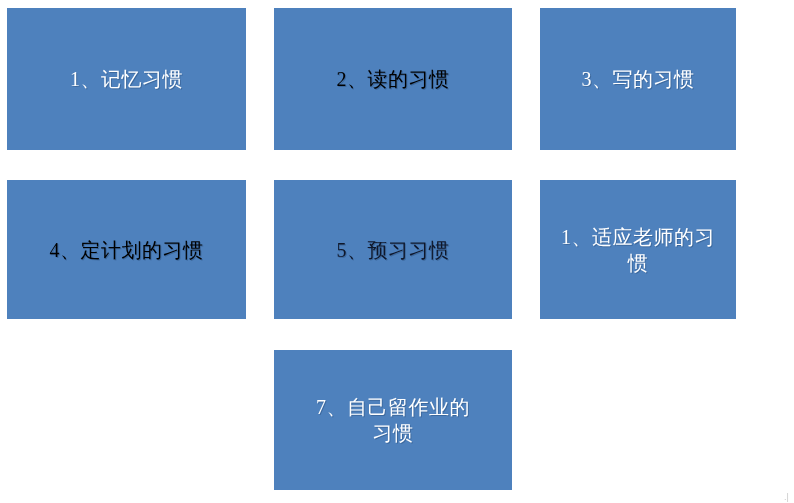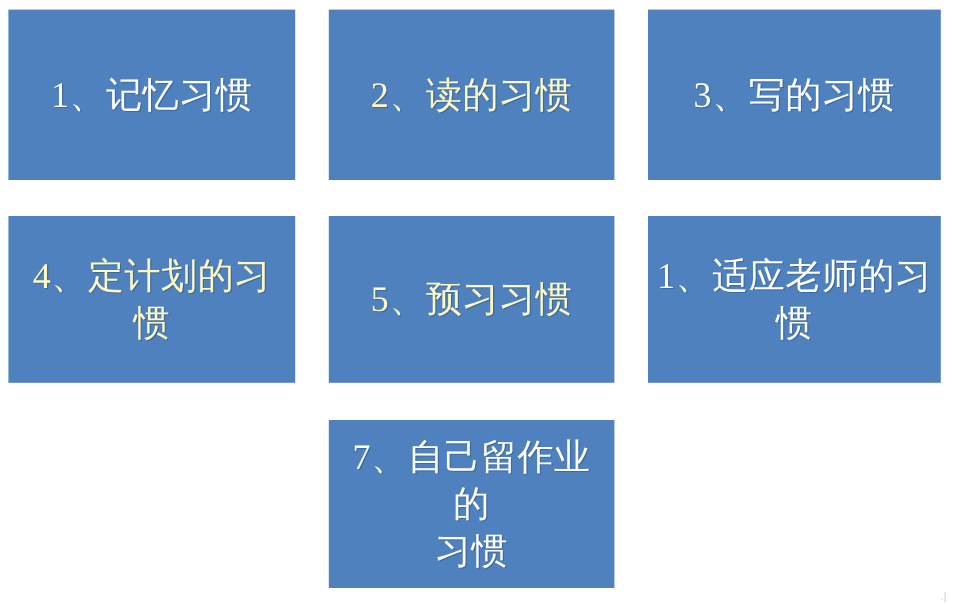--- a/index.html
+++ b/index.html
@@ -29,32 +29,32 @@
     align-items: center;
     justify-content: center;
     text-align: center;
     padding: 2px 6px;
   }
 
   .habit-box-label {
     display: block;
     color: #ffffff;
     font-family: "Liberation Serif", "DejaVu Serif", serif;
-    font-size: 30px;
+    font-size: 20px;
     line-height: 1.30;
     letter-spacing: 0.5px;
     white-space: pre-line;
     text-shadow: 1px 1px 0 rgba(30, 60, 100, 0.35);
     font-weight: normal;
   }
 
   
   .col-1 { left: 7px;   width: 239px; }
   .col-2 { left: 274px; width: 238px; }
-  .col-3 { left: 540px; width: 244px; }
+  .col-3 { left: 540px; width: 196px; }
 
   
   .row-1 { top: 8px;   height: 142px; }
   .row-2 { top: 180px; height: 139px; }
   .row-3 { top: 350px; height: 140px; }
 
   .corner-artifact {
     position: absolute;
     right: 4px;
     bottom: 2px;
@@ -70,33 +70,33 @@
 </head>
 <body>
 
 <div id="canvas" style="background-color: rgb(255, 255, 255);">
 
   <div class="habit-box col-1 row-1" style="background-color: rgb(78, 129, 189);">
     <span class="habit-box-label" style="color: rgb(255, 255, 255);">1、记忆习惯</span>
   </div>
 
   <div class="habit-box col-2 row-1" style="background-color: rgb(78, 129, 189);">
-    <span class="habit-box-label" style="color: #fef9c3;">2、读的习惯</span>
+    <span class="habit-box-label" style="color: #000000;">2、读的习惯</span>
   </div>
 
   <div class="habit-box col-3 row-1" style="background-color: rgb(78, 129, 189);">
     <span class="habit-box-label" style="color: rgb(255, 255, 255);">3、写的习惯</span>
   </div>
 
   <div class="habit-box col-1 row-2" style="background-color: rgb(78, 129, 189);">
-    <span class="habit-box-label" style="color: #fef9c3; font-family: Liberation Serif, serif;">4、定计划的习惯</span>
+    <span class="habit-box-label" style="color: #000000; font-family: Liberation Serif, serif;">4、定计划的习惯</span>
   </div>
 
   <div class="habit-box col-2 row-2" style="background-color: rgb(78, 129, 189);">
-    <span class="habit-box-label" style="color: #fef9c3;">5、预习习惯</span>
+    <span class="habit-box-label" style="color: #0f172a;">5、预习习惯</span>
   </div>
 
   <div class="habit-box col-3 row-2" style="background-color: rgb(78, 129, 189);">
     <span class="habit-box-label" style="color: rgb(255, 255, 255);">1、适应老师的习
 惯</span>
   </div>
 
   <div class="habit-box col-2 row-3" style="background-color: rgb(78, 129, 189);">
     <span class="habit-box-label" style="color: #ffffff;">7、自己留作业的
 习惯</span>

